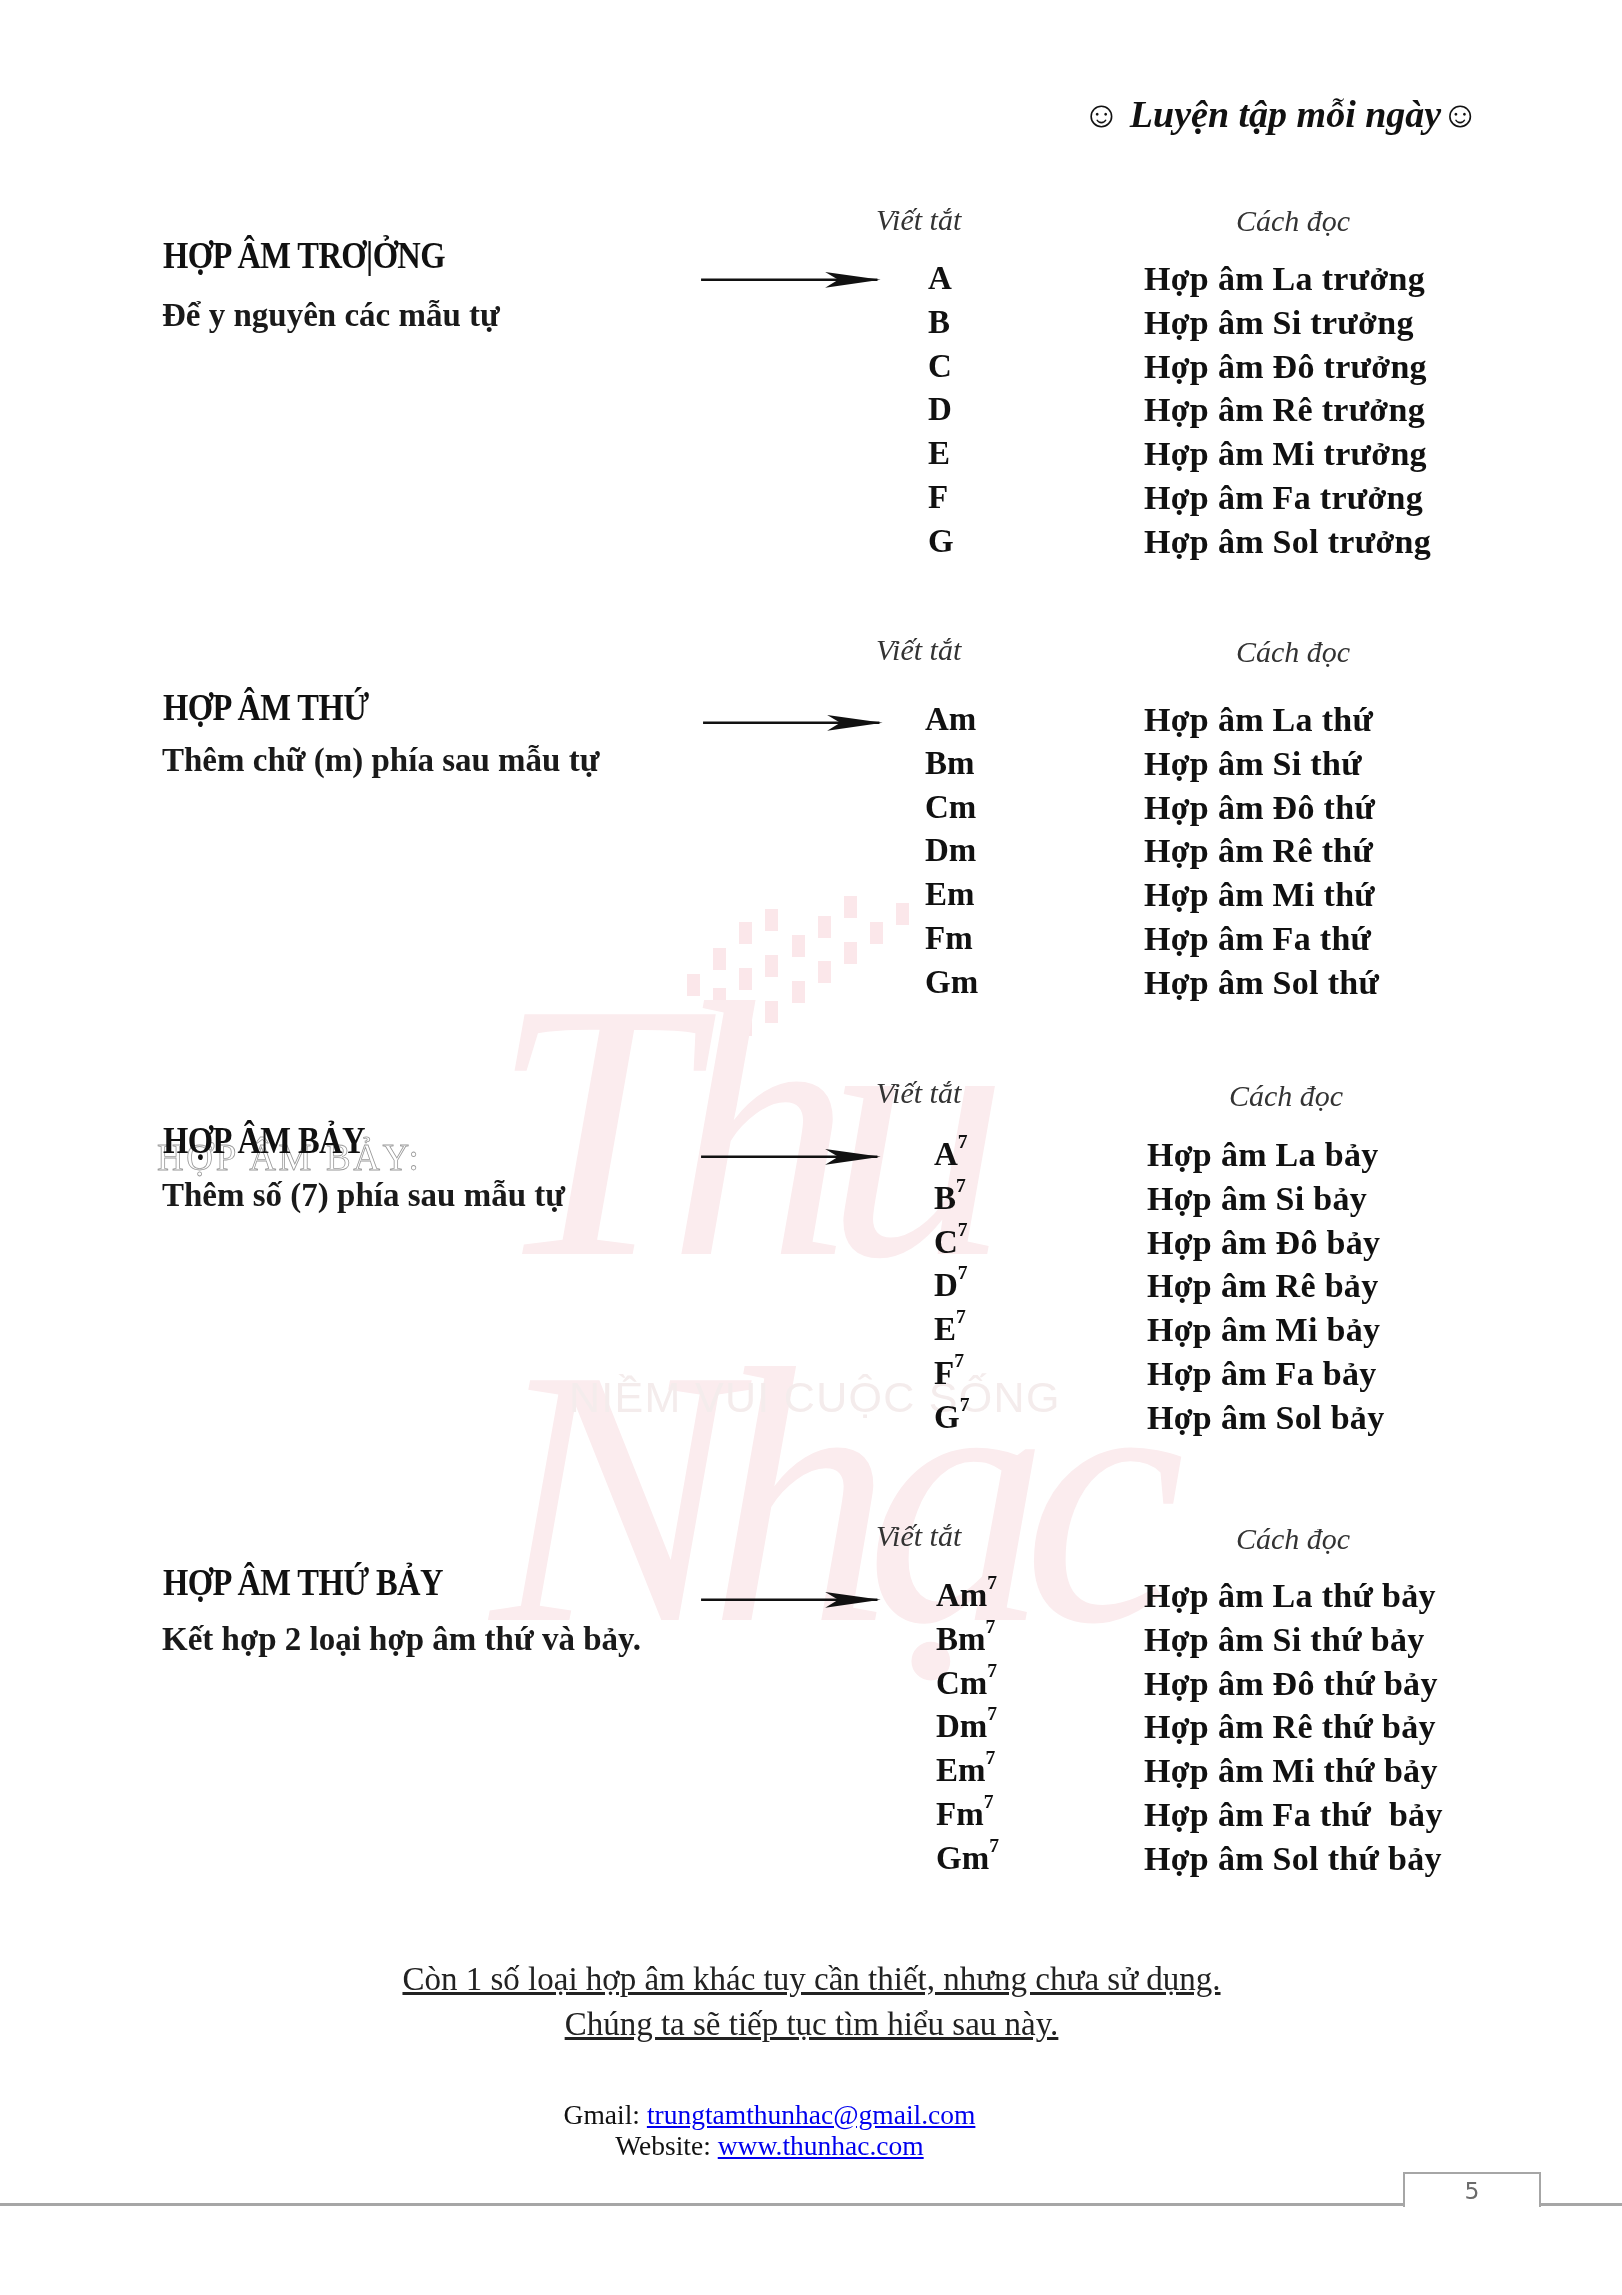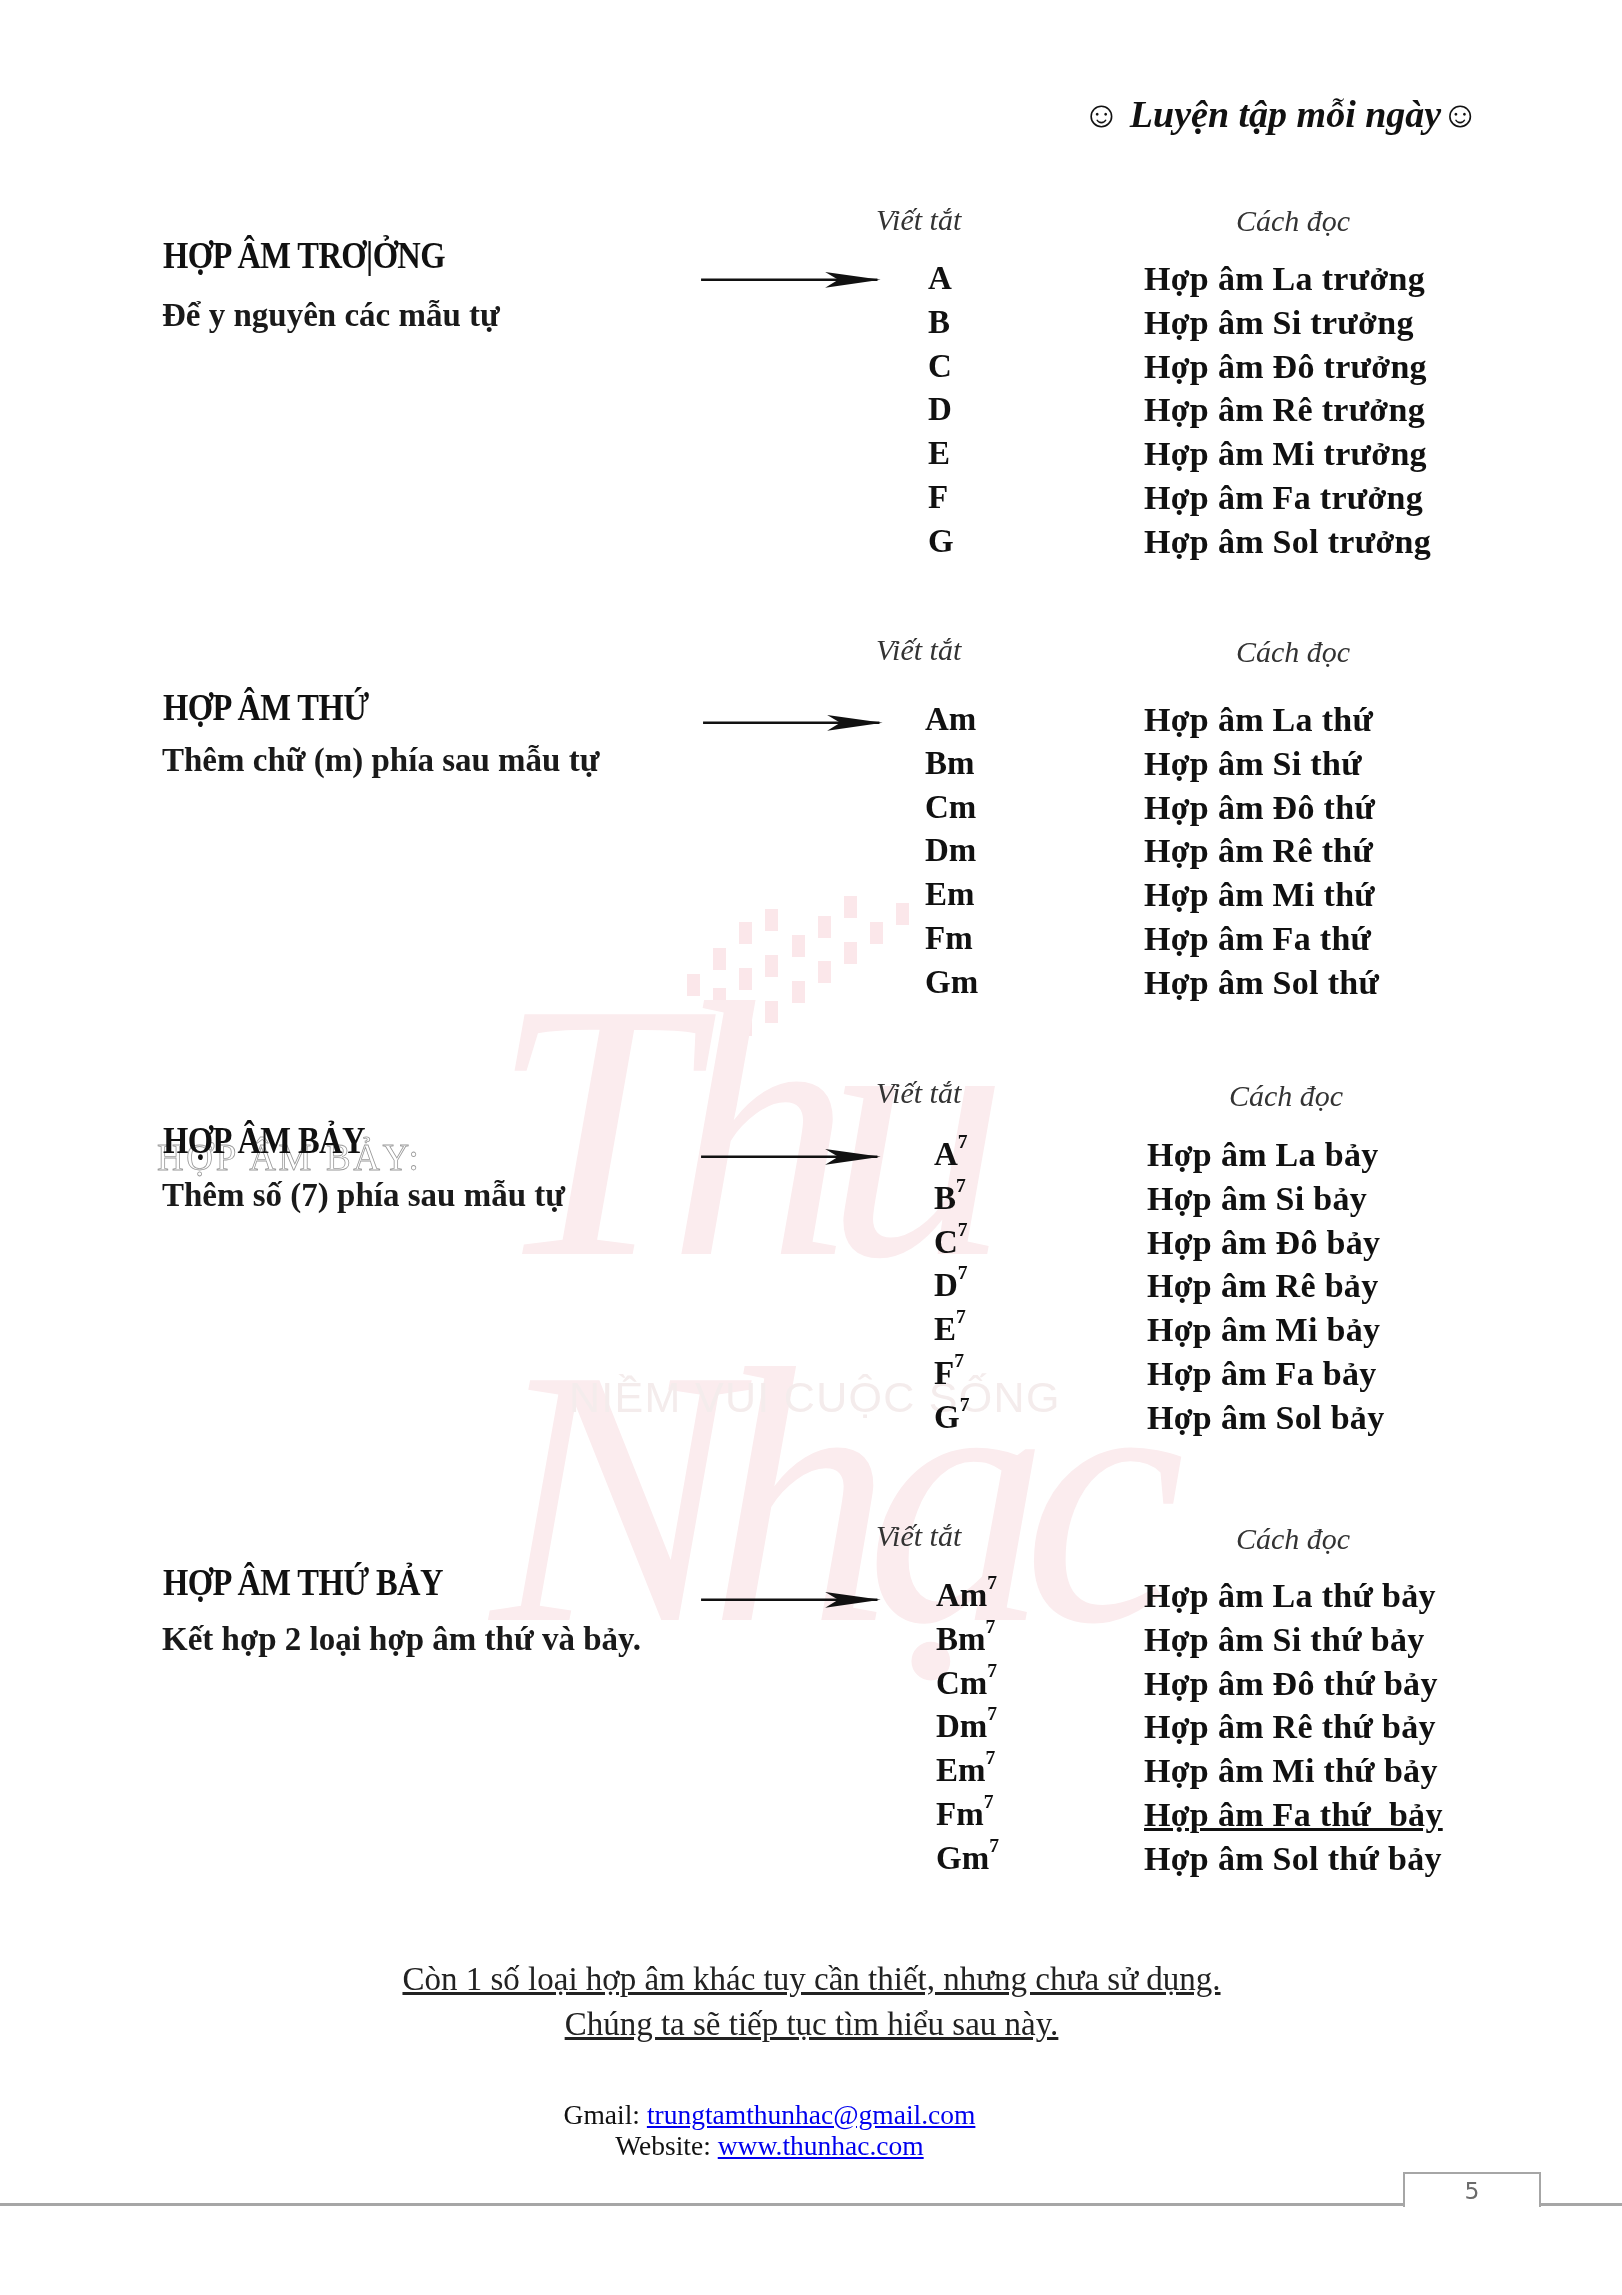--- a/index.html
+++ b/index.html
@@ -271,21 +271,21 @@
     <div class="row" style="top:131px;">
         <span class="abbr" style="left:936px;"><span>Dm</span><sup>7</sup></span>
         <span class="reading">Hợp âm Rê thứ bảy</span>
       </div>
     <div class="row" style="top:175px;">
         <span class="abbr" style="left:936px;"><span>Em</span><sup>7</sup></span>
         <span class="reading">Hợp âm Mi thứ bảy</span>
       </div>
     <div class="row" style="top:219px;">
         <span class="abbr" style="left:936px;"><span>Fm</span><sup>7</sup></span>
-        <span class="reading" style="white-space:pre;text-decoration:underline;">Hợp âm Fa thứ  bảy</span>
+        <span class="reading" style="white-space:pre;">Hợp âm Fa thứ  bảy</span>
       </div>
     <div class="row" style="top:263px;">
         <span class="abbr" style="left:936px;"><span>Gm</span><sup>7</sup></span>
         <span class="reading">Hợp âm Sol thứ bảy</span>
       </div>
   </div>
 </div>
 
 <div class="note" style="top:1961px;">Còn 1 số loại hợp âm khác tuy cần thiết, nhưng chưa sử dụng.</div>
 <div class="note" style="top:2006px;">Chúng ta sẽ tiếp tục tìm hiểu sau này.</div>

